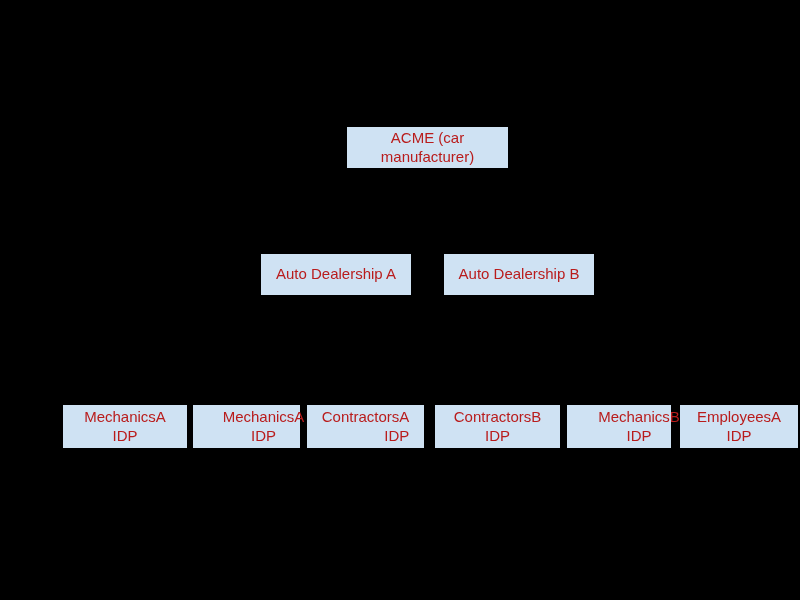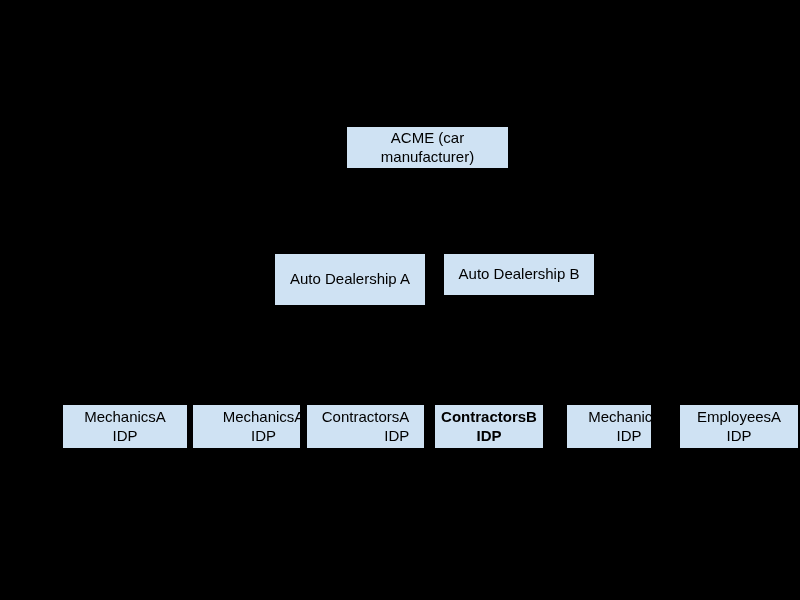--- a/index.html
+++ b/index.html
@@ -7,38 +7,38 @@
     position: relative;
     width: 800px;
     height: 600px;
     background: #000000;
     overflow: hidden;
     font-family: "Liberation Sans", sans-serif;
   }
   .node {
     position: absolute;
     background: #cfe2f3;
-    color: #000000;
+    color: #b91c1c;
     display: flex;
     align-items: center;
     justify-content: center;
     text-align: center;
     font-size: 15px;
     line-height: 1.25;
     white-space: pre-line;
     box-sizing: border-box;
   }
   .node-acme         { left: 347px; top: 127px; width: 161px; height: 41px; }
-  .node-dealership-a { left: 275px; top: 254px; width: 150px; height: 51px; }
+  .node-dealership-a { left: 261px; top: 254px; width: 150px; height: 41px; }
   .node-dealership-b { left: 444px; top: 254px; width: 150px; height: 41px; }
   .node-employees-a  { left:  63px; top: 405px; width: 124px; height: 43px; }
   .node-mechanics-a  { left: 193px; top: 405px; width: 107px; height: 43px; padding-left: 34px; }
   .node-contractors-a{ left: 307px; top: 405px; width: 117px; height: 43px; text-align: right; }
-  .node-contractors-b{ left: 435px; top: 405px; width: 108px; height: 43px; font-weight: bold; }
-  .node-mechanics-b  { left: 567px; top: 405px; width: 84px; height: 43px; padding-left: 40px; }
+  .node-contractors-b{ left: 435px; top: 405px; width: 125px; height: 43px; }
+  .node-mechanics-b  { left: 567px; top: 405px; width: 104px; height: 43px; padding-left: 40px; }
   .node-employees-b  { left: 680px; top: 405px; width: 118px; height: 43px; }
 </style>
 </head>
 <body>
 
 <div class="canvas">
 
   <div class="node node-acme">ACME (car
 manufacturer)</div>
 

